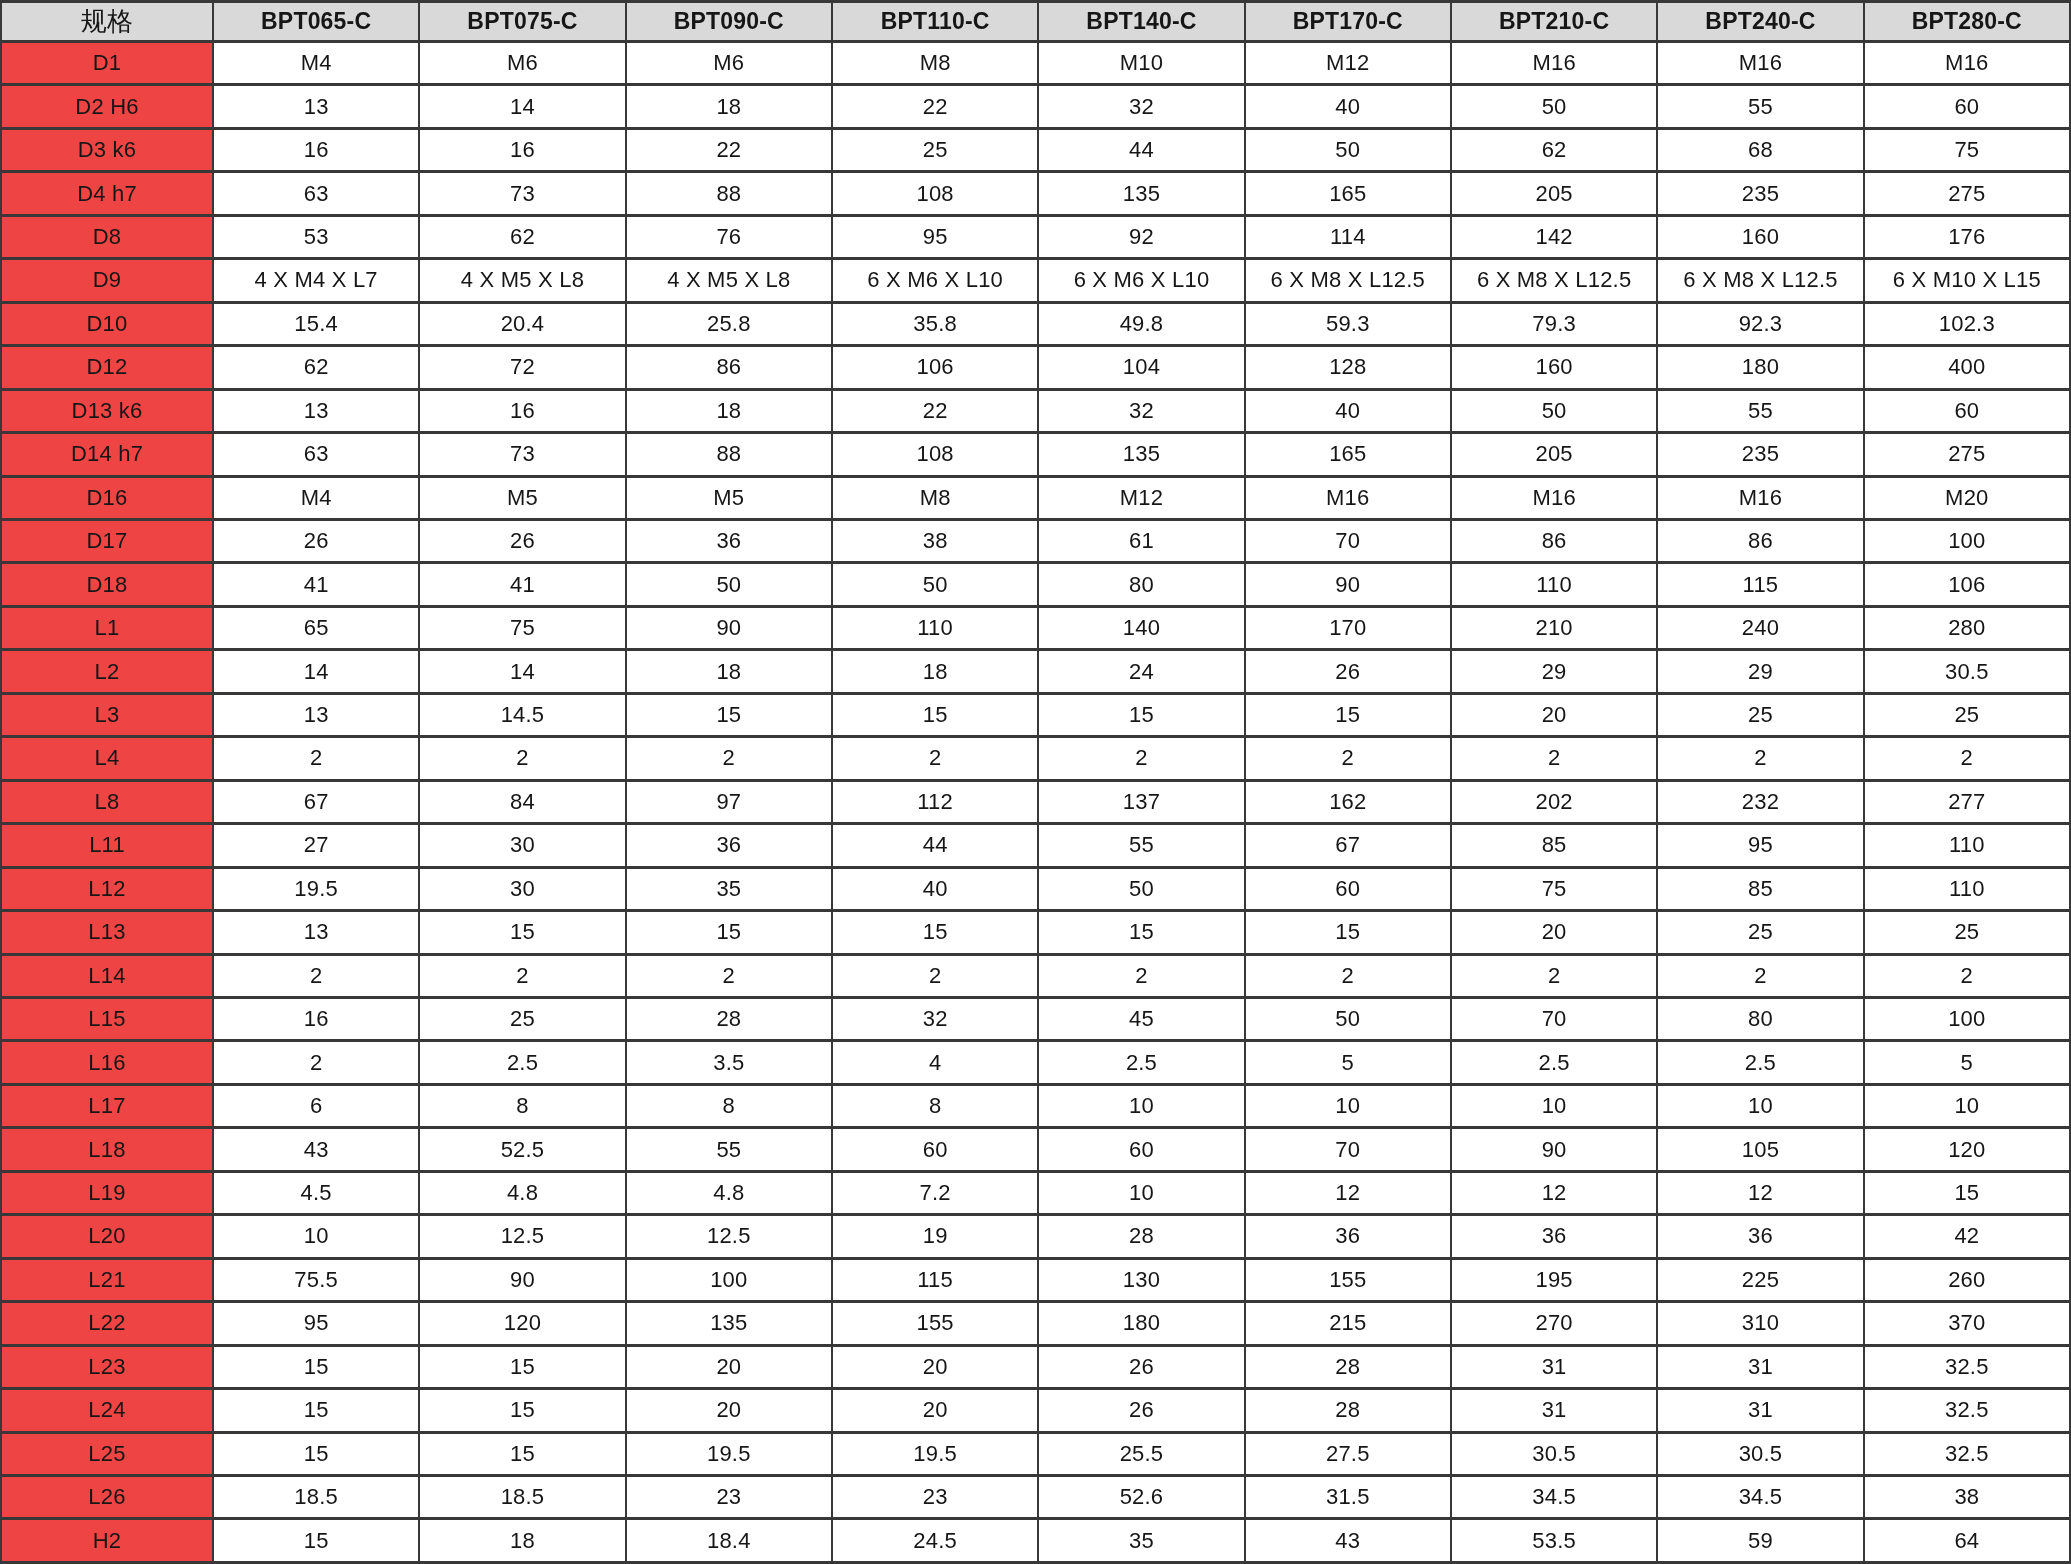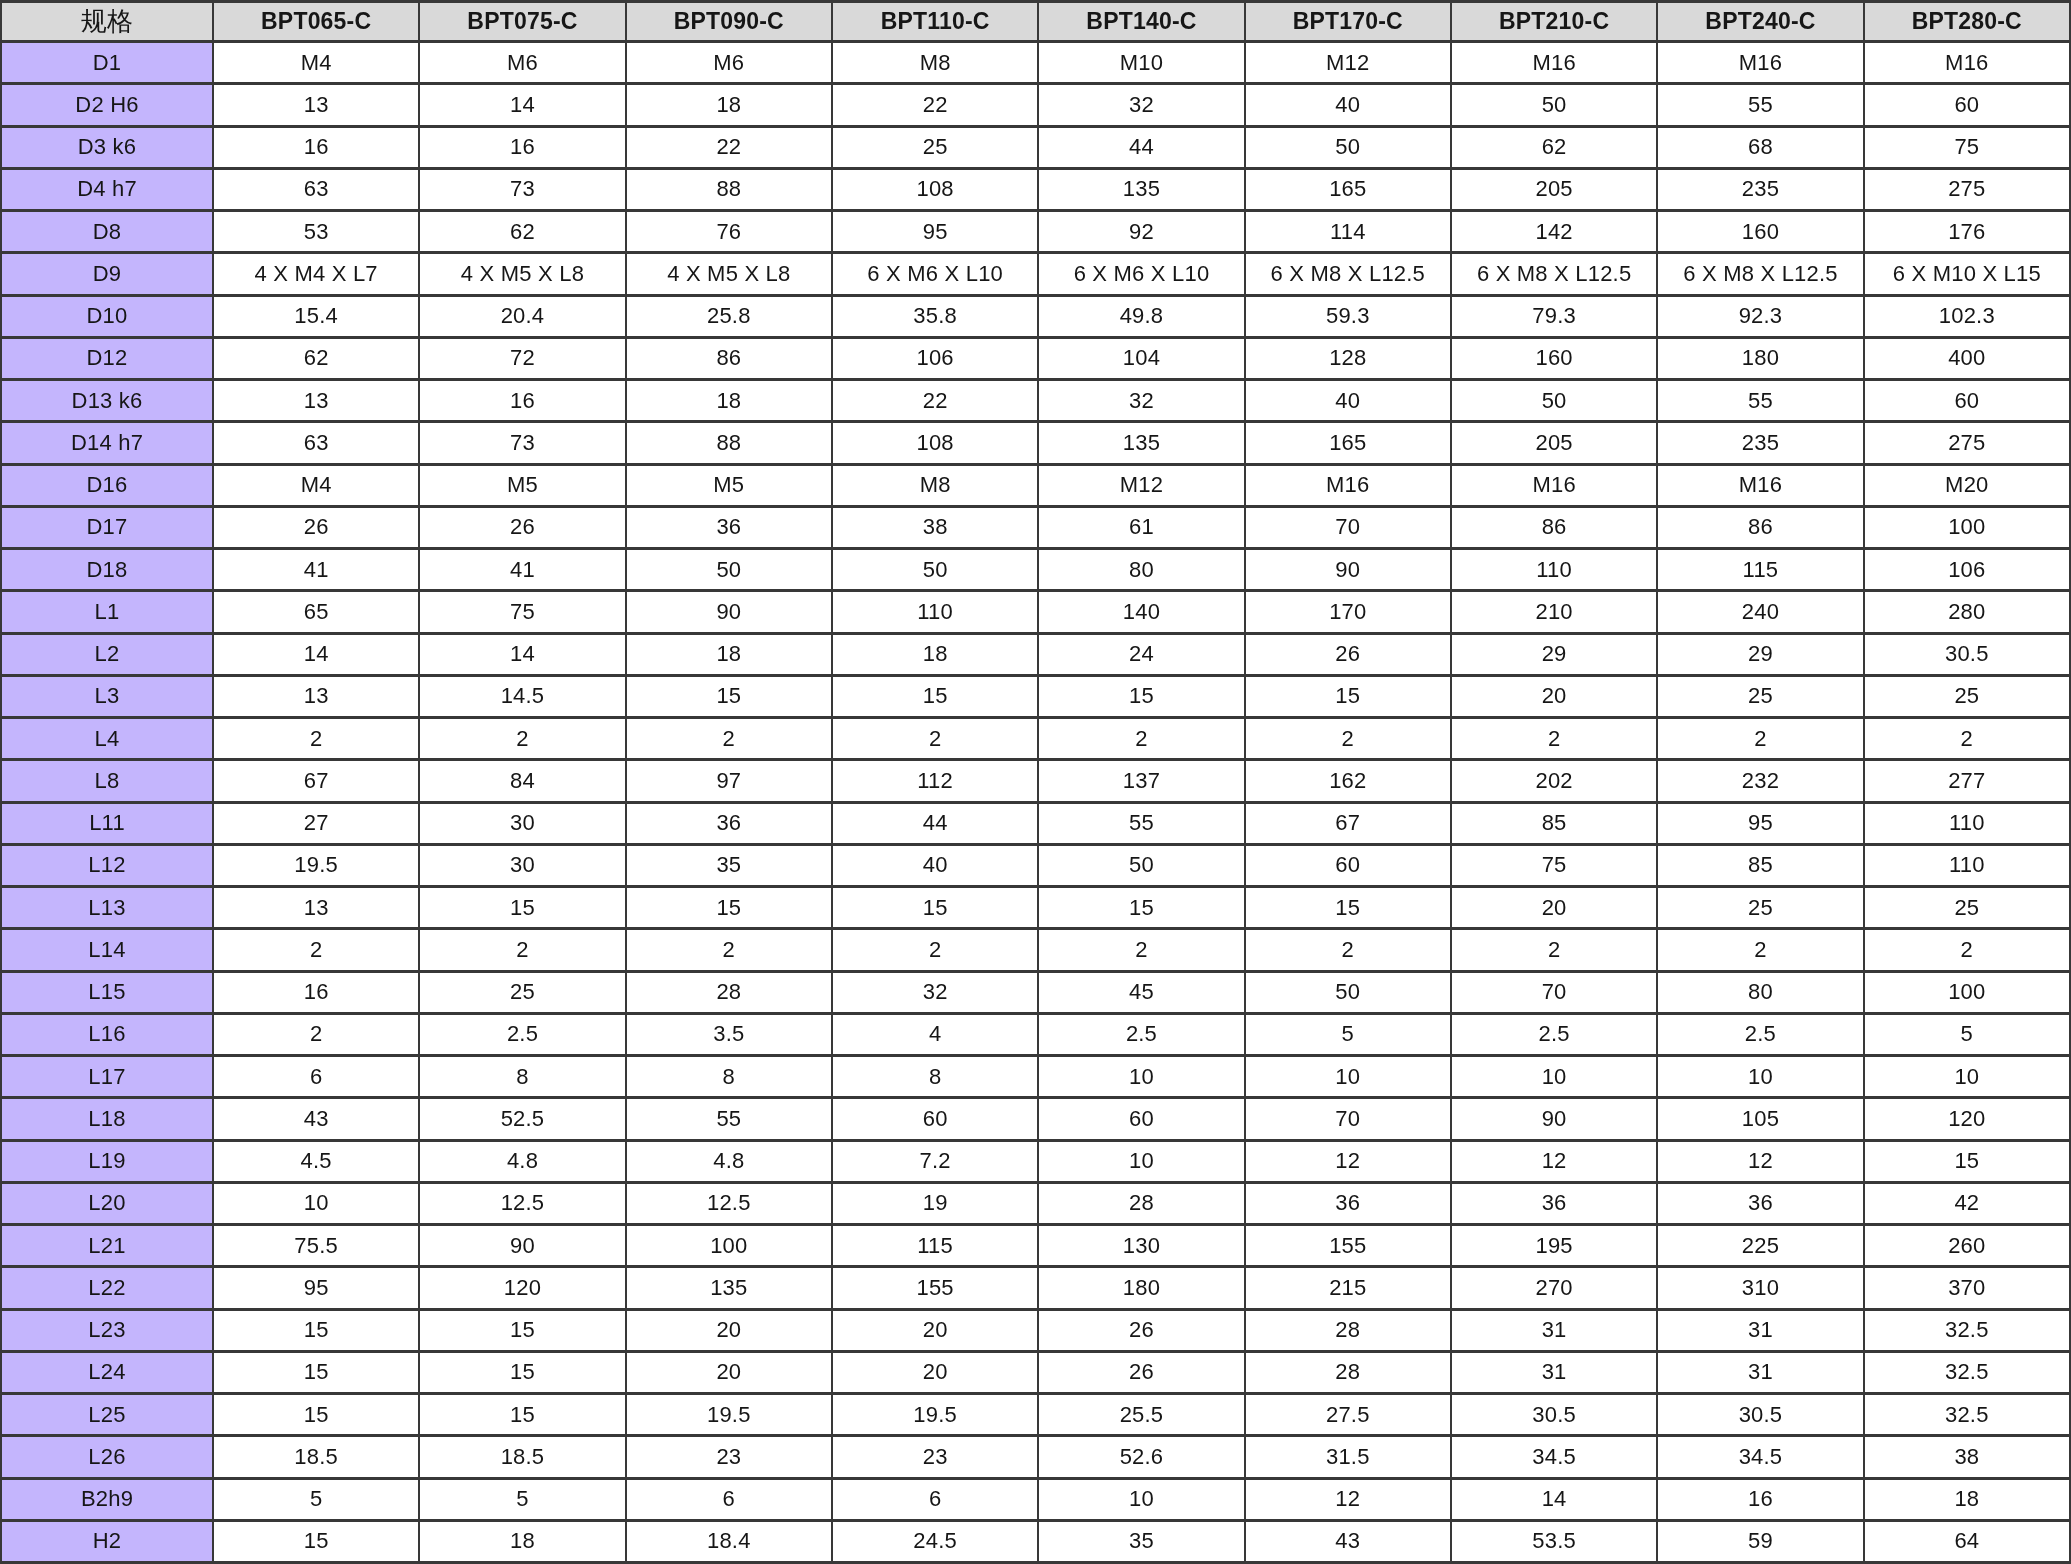--- a/index.html
+++ b/index.html
@@ -37,21 +37,21 @@
     background: #d9d9d9;
     font-weight: bold;
     font-size: 23px;
     margin-left: 12px;
   }
   #spec-table thead th.spec-head {
     font-weight: normal;
     font-size: 26px;
   }
   #spec-table td.row-label {
-    background: #c4b5fd;
+    background: #ef4444;
     font-weight: normal;
   }
 </style>
 </head>
 <body>
 
 <table id="spec-table">
   <colgroup>
     <col class="label-col">
   <col>
@@ -481,32 +481,20 @@
         <td>18.5</td>
         <td>23</td>
         <td>23</td>
         <td>52.6</td>
         <td>31.5</td>
         <td>34.5</td>
         <td>34.5</td>
         <td>38</td>
       </tr>
       <tr>
-        <td class="row-label">B2h9</td>
-        <td>5</td>
-        <td>5</td>
-        <td>6</td>
-        <td>6</td>
-        <td>10</td>
-        <td>12</td>
-        <td>14</td>
-        <td>16</td>
-        <td>18</td>
-      </tr>
-      <tr>
         <td class="row-label">H2</td>
         <td>15</td>
         <td>18</td>
         <td>18.4</td>
         <td>24.5</td>
         <td>35</td>
         <td>43</td>
         <td>53.5</td>
         <td>59</td>
         <td>64</td>

